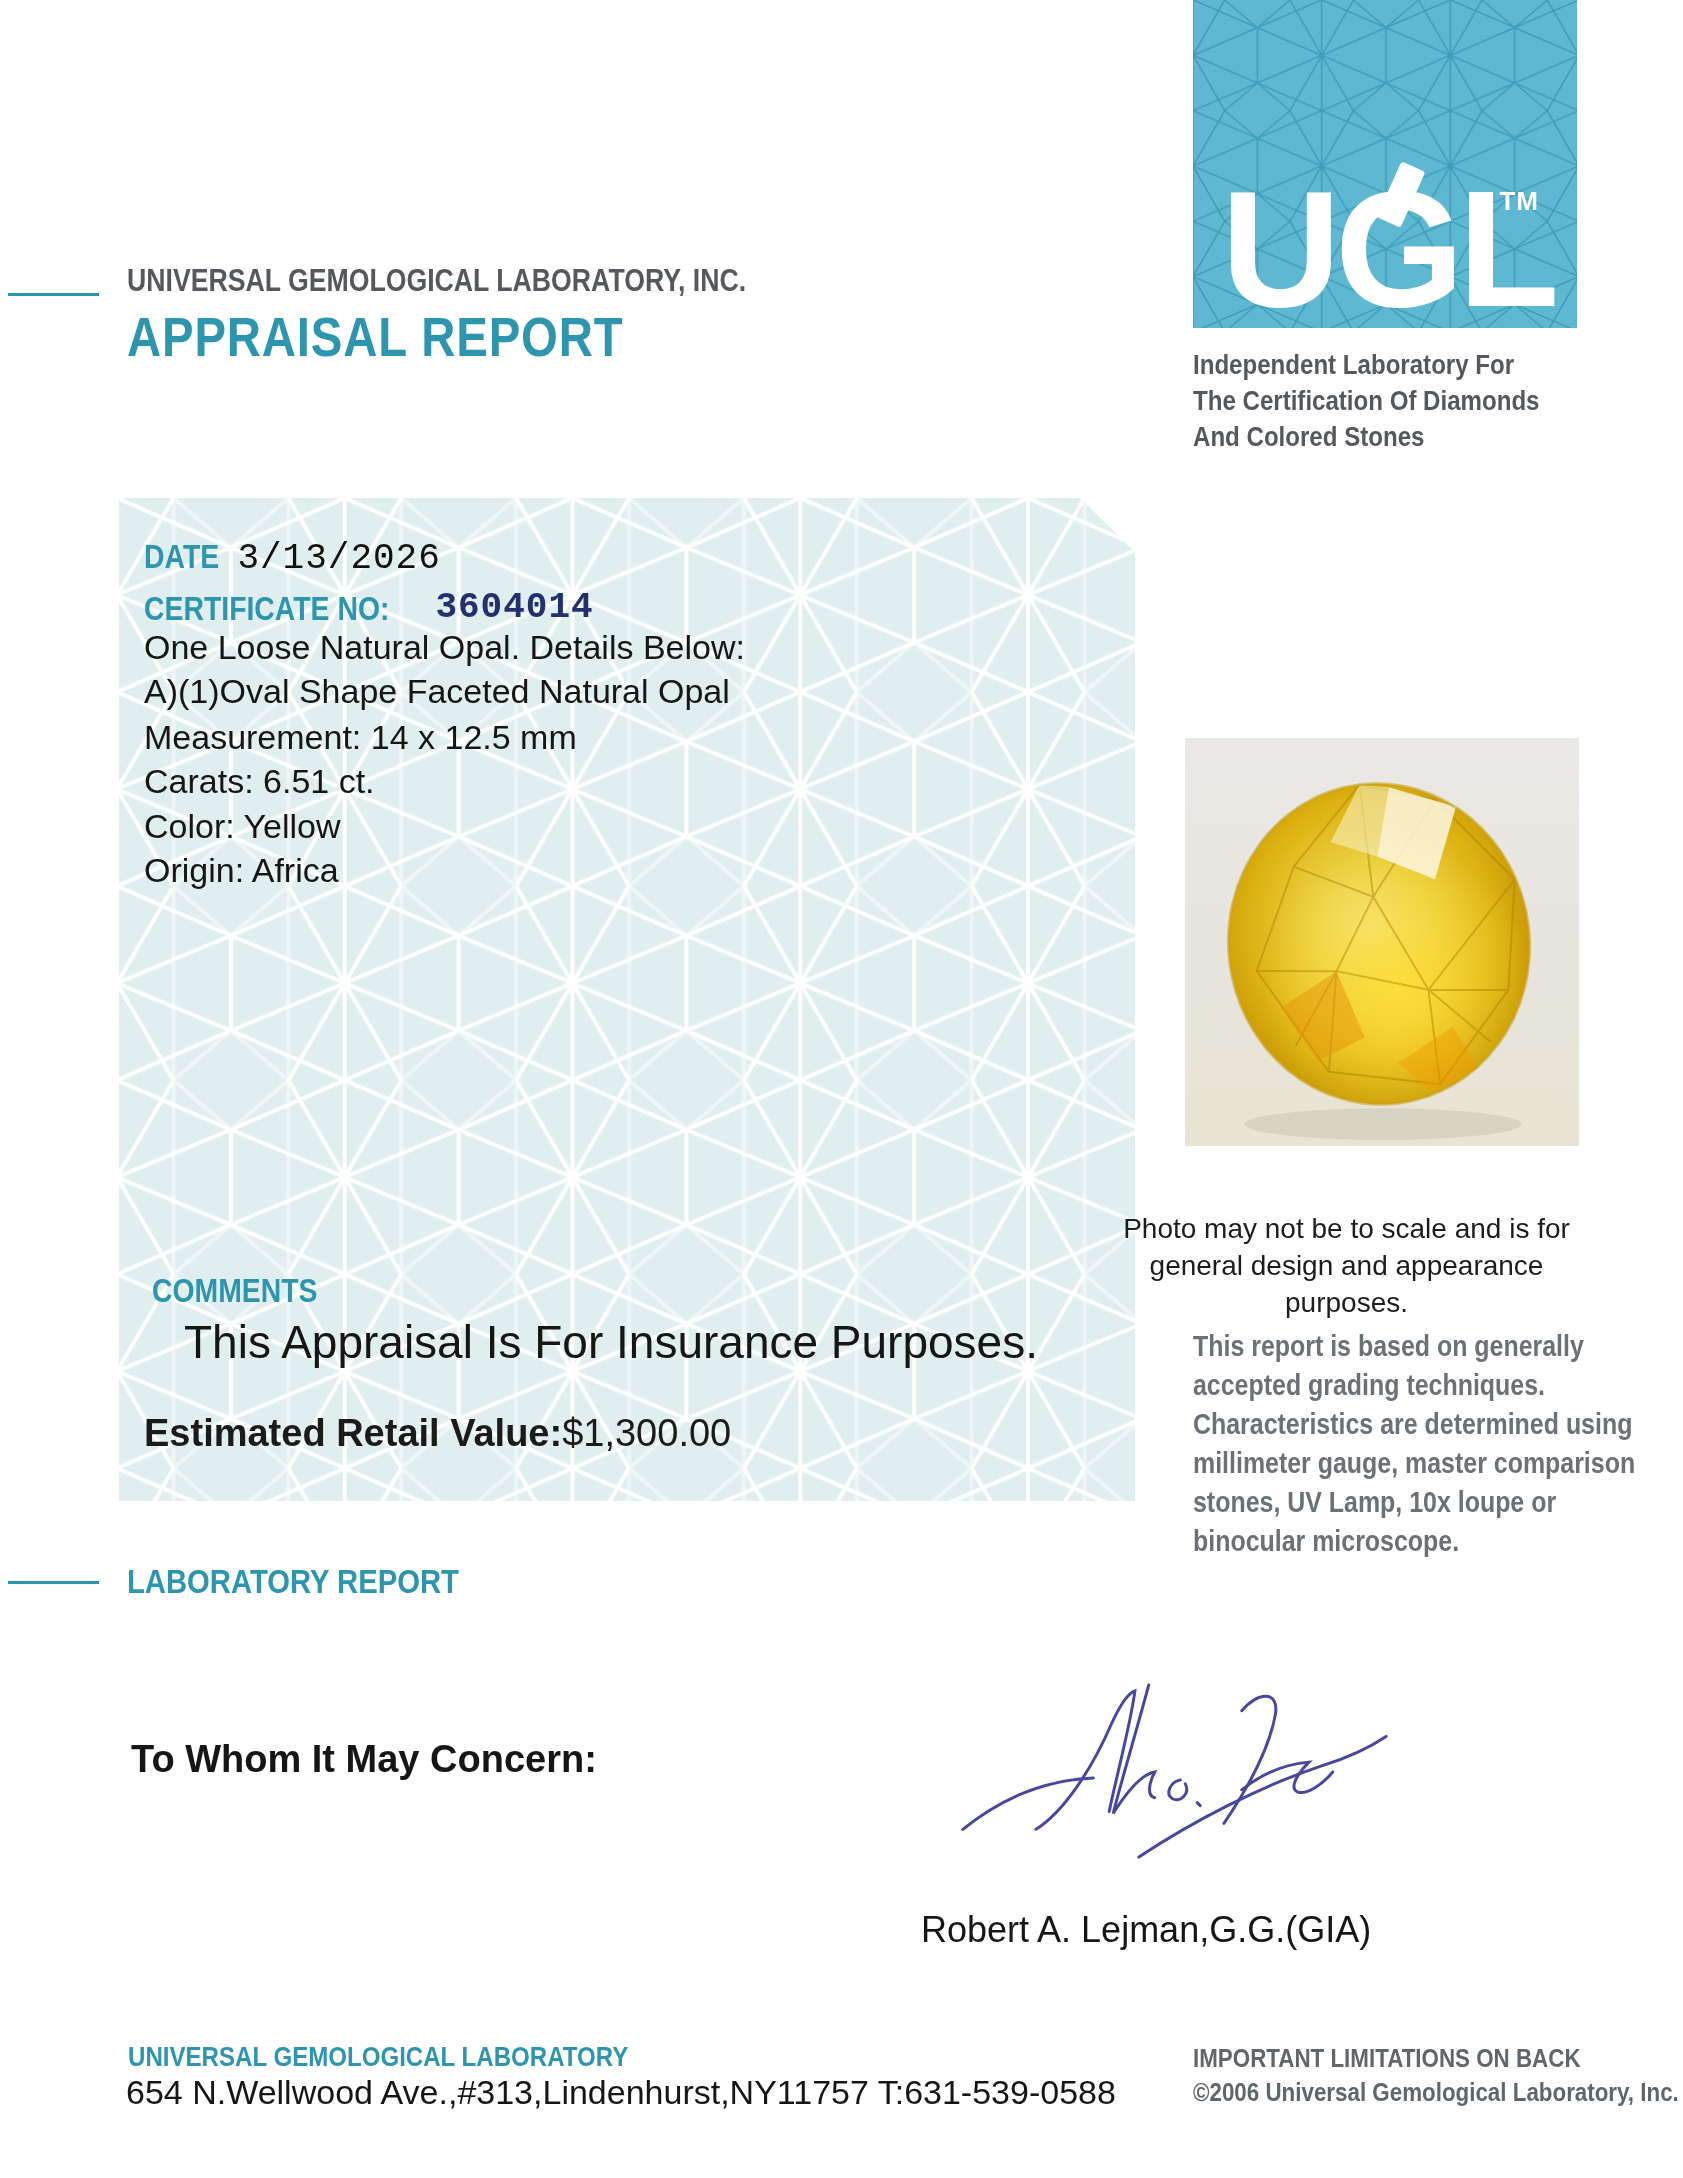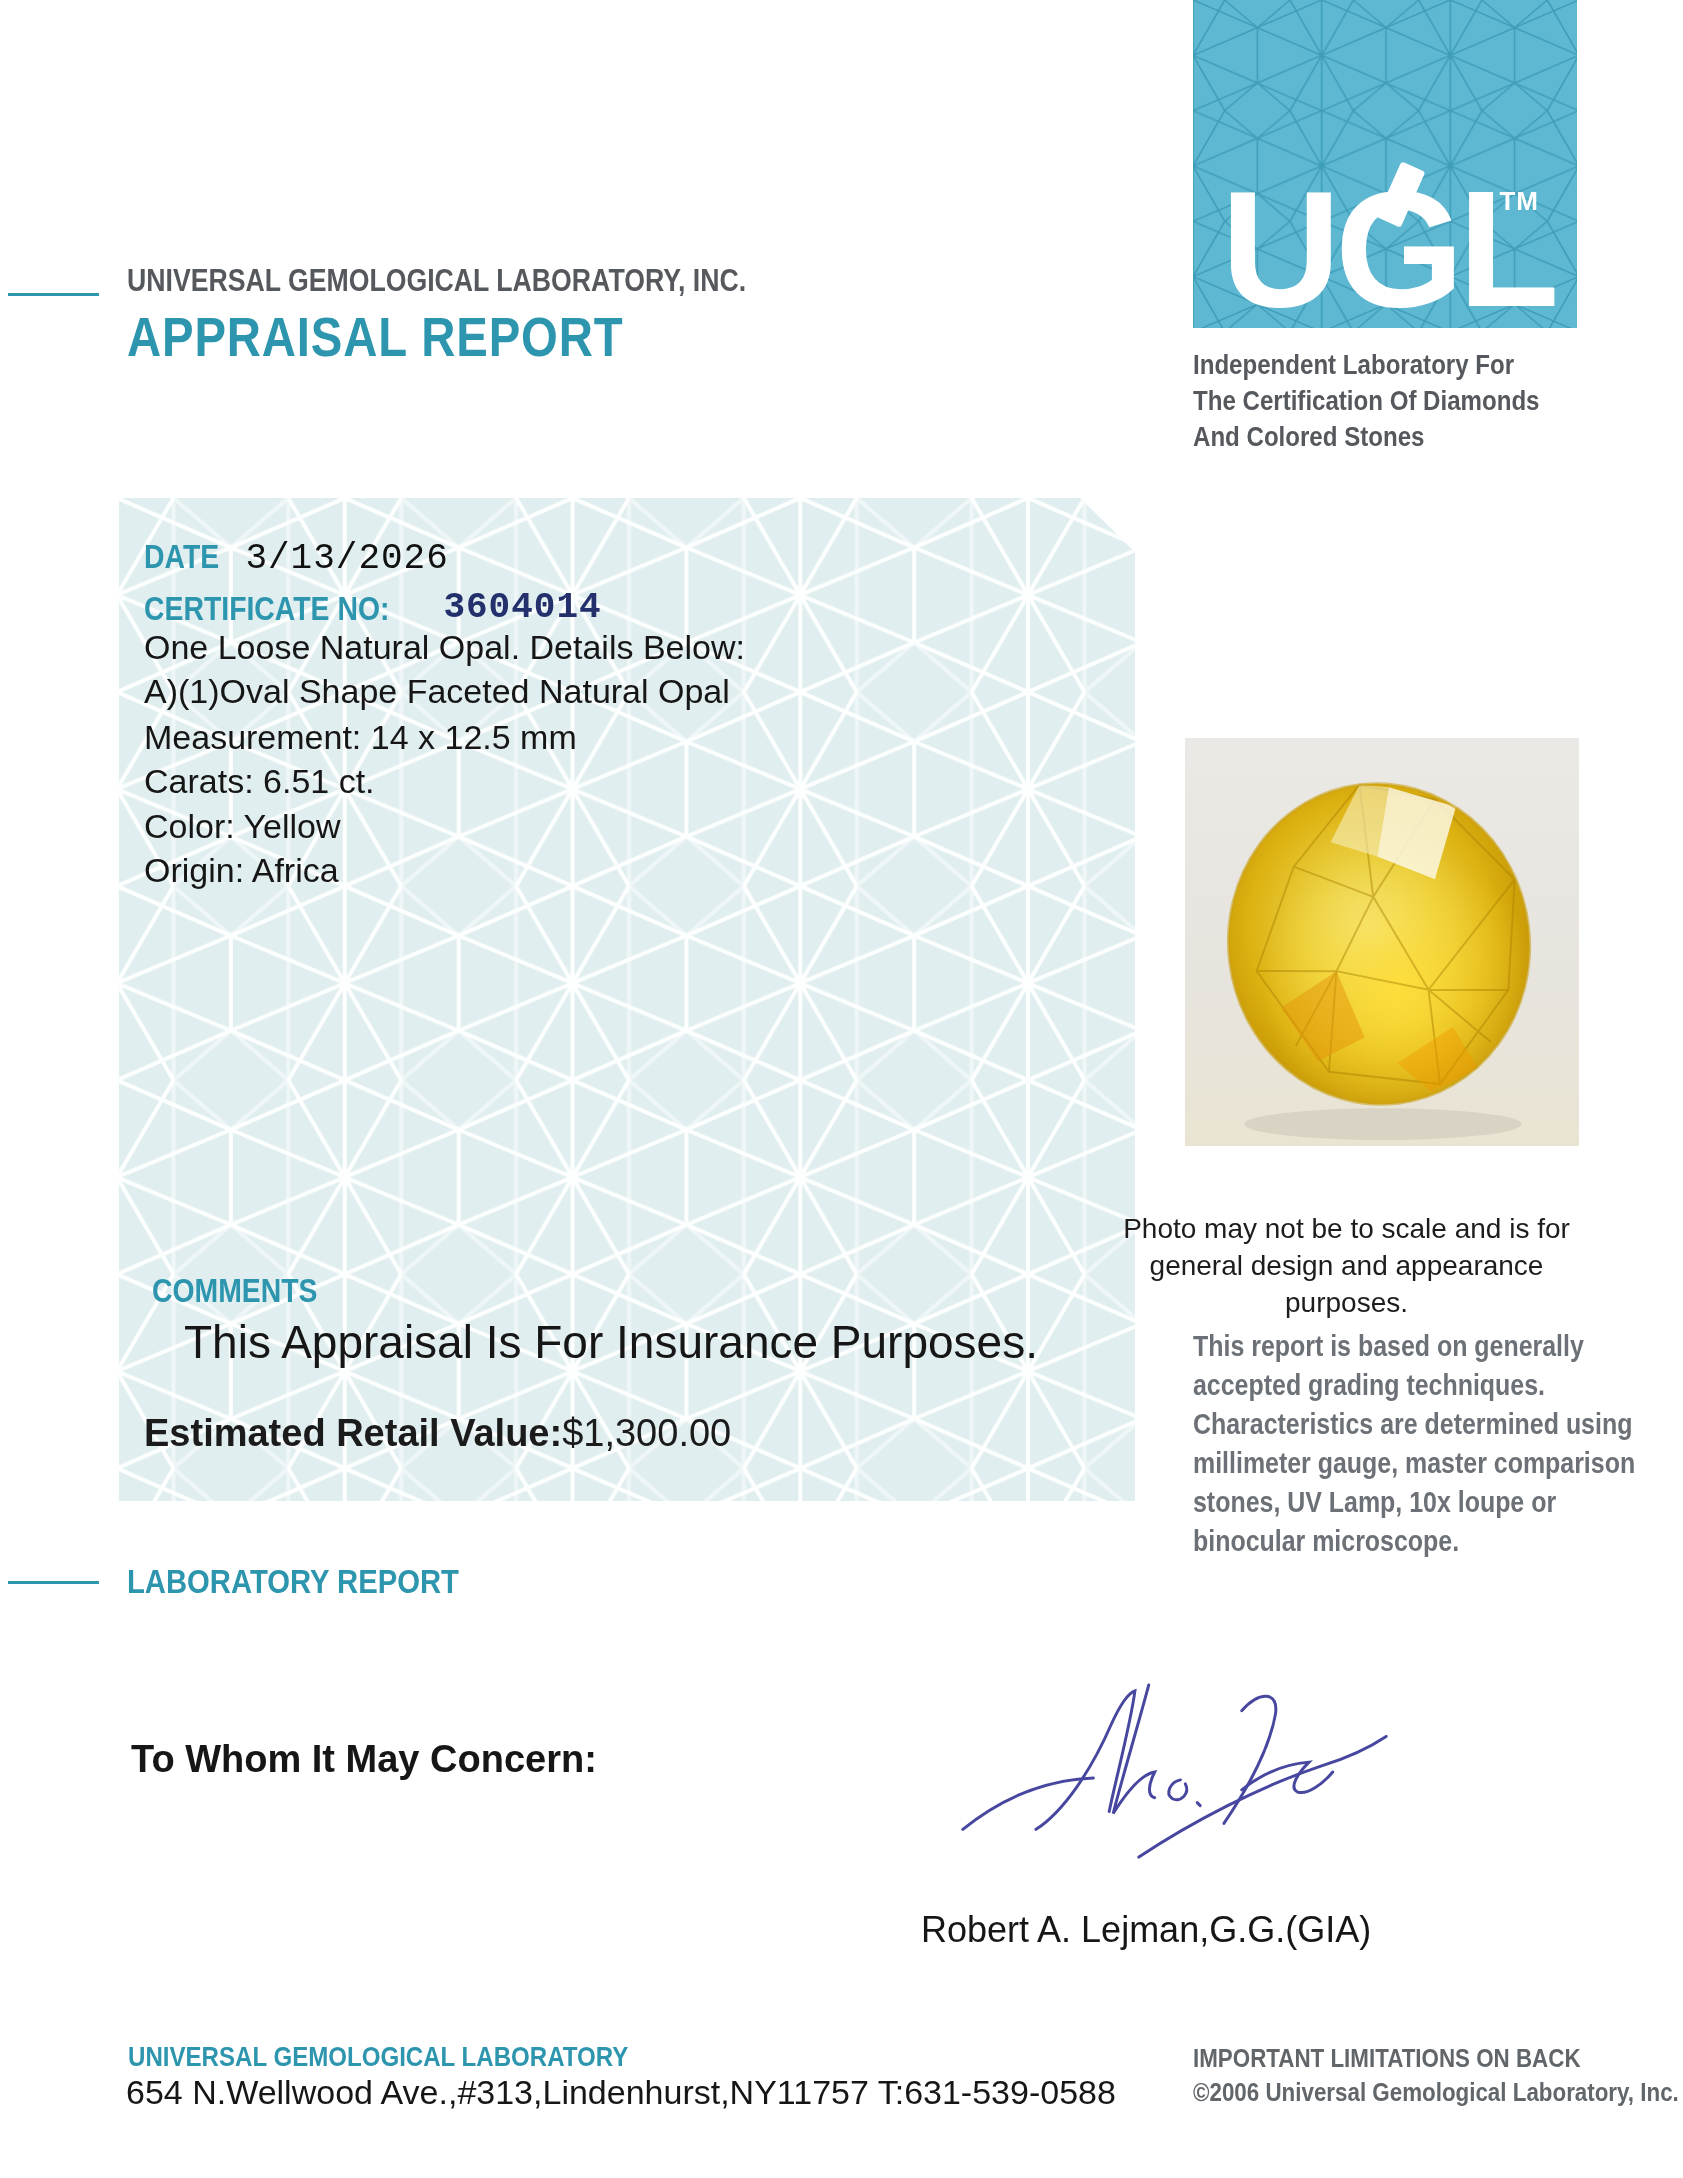--- a/index.html
+++ b/index.html
@@ -23,21 +23,21 @@
   .logo-accent{position:absolute;left:195px;top:164px;width:26px;height:61px;background:#ffffff;transform:rotate(24deg);border-radius:3px;}
   .logo-tagline{left:1193px;top:347px;font-size:28px;line-height:36px;font-weight:700;color:#55585c;}
 
   
   .panel{
     left:117px;top:498px;width:1018px;height:1003px;background:#e1eef0;
     clip-path:polygon(0 0, 963px 0, 1018px 54px, 1018px 1003px, 0 1003px);
   }
   .panel svg.pattern, .logo-box svg.pattern{position:absolute;left:0;top:0;width:100%;height:100%;}
   .panel-content{position:absolute;left:27px;top:0;width:970px;height:100%;}
-  .field-row{position:absolute;left:0;display:flex;align-items:baseline;gap:14px;}
+  .field-row{position:absolute;left:0;display:flex;align-items:baseline;gap:6px;}
   .field-label{font-size:33px;font-weight:800;}
   .field-value{font-family:"Liberation Mono", monospace;font-size:36px;letter-spacing:1px;color:#111;}
   .cert-value{color:#23306b;font-weight:700;}
   .desc-line{position:absolute;left:0;font-size:34px;color:#161616;}
   .comments-label{position:absolute;left:8px;font-size:33px;font-weight:800;}
   .comments-text{position:absolute;left:0;font-size:46px;color:#161616;margin-left:40px;}
   .value-row{position:absolute;left:0;font-size:38px;}
   .value-label{font-weight:800;}
   .value-amount{font-weight:400;}
 

